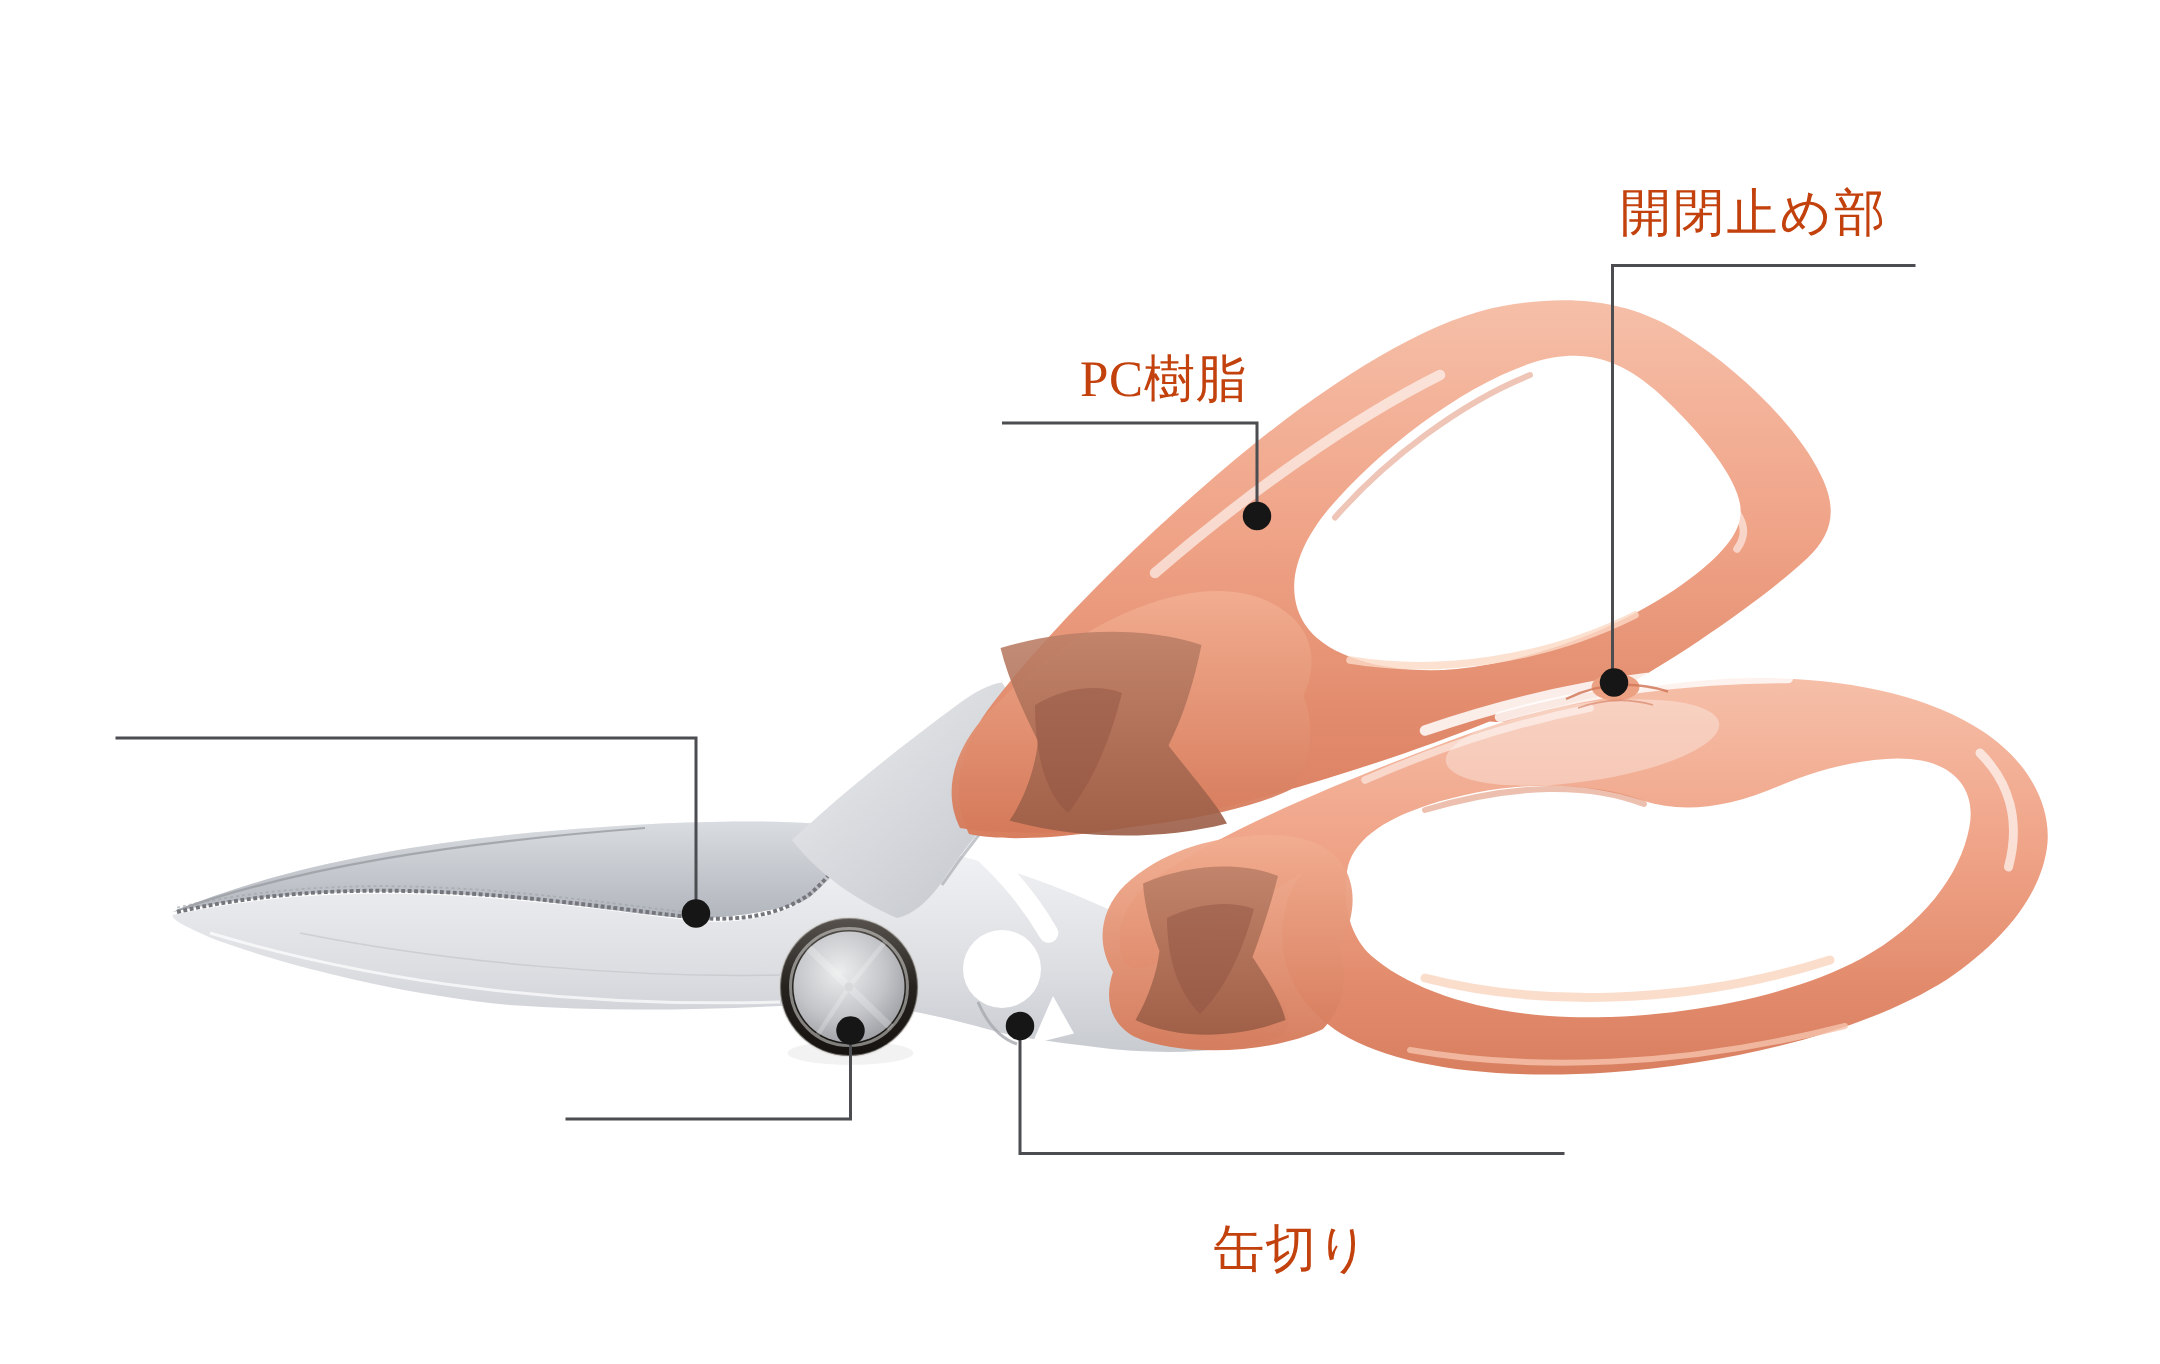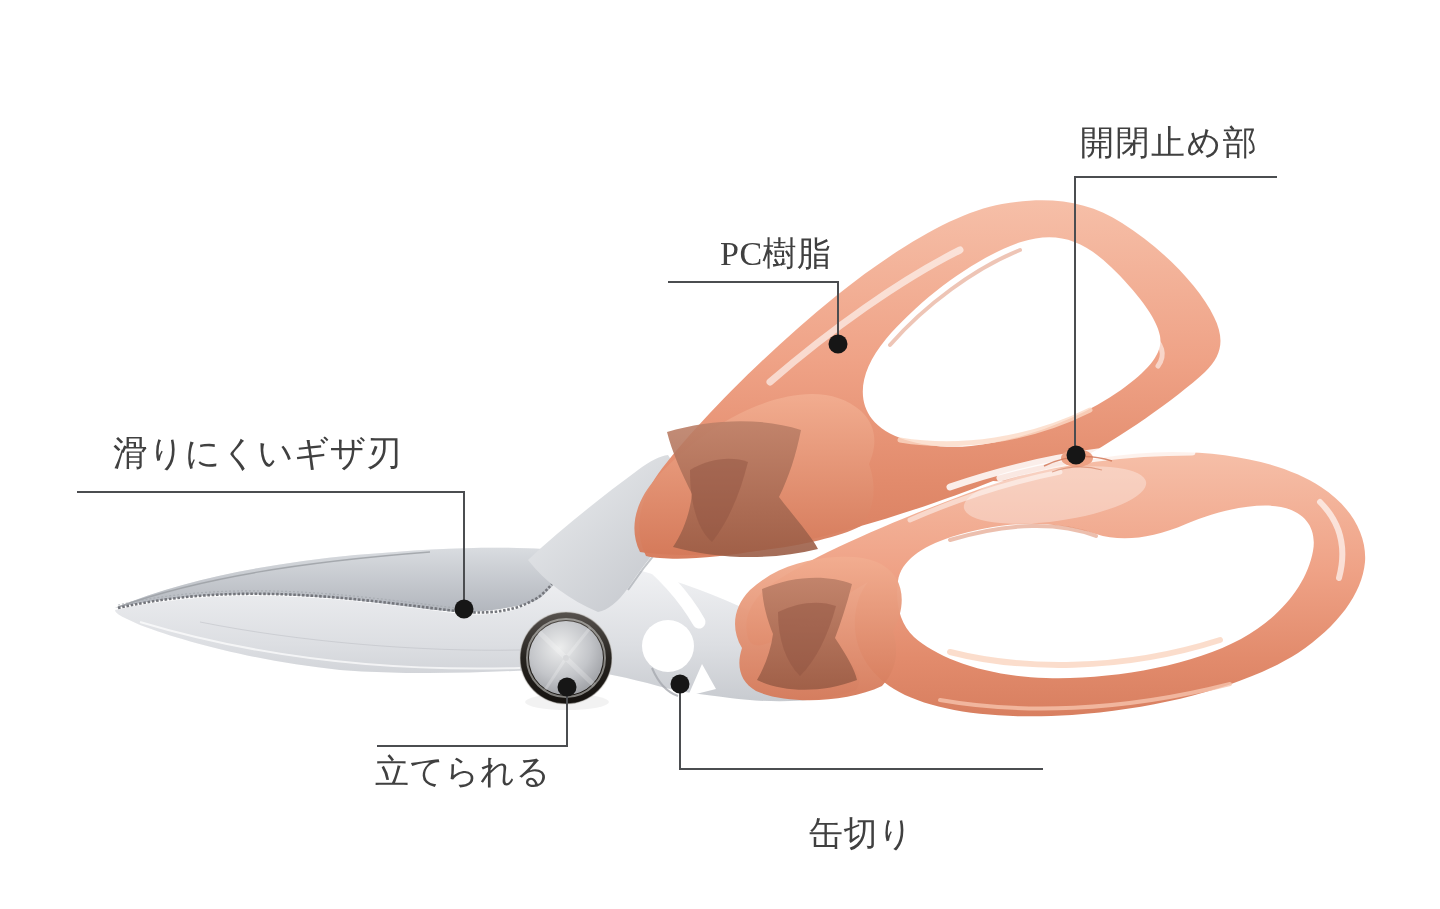--- a/index.html
+++ b/index.html
@@ -8,21 +8,21 @@
     width:1440px;height:909px;
     overflow:hidden;
     background:#ffffff;
     font-family:"Liberation Sans","DejaVu Sans",sans-serif;
   }
   #artwork{position:absolute;left:0;top:0;}
   .callout-label{
     position:absolute;
     font-size:34px;
     line-height:1.05;
-    color:#404040;
+    color:#c2410c;
     white-space:nowrap;
     letter-spacing:0.5px;
     user-select:none;
   }
   .lbl-serrated{left:113px;top:435px;font-size:35px;}
   .lbl-pc{left:720px;top:236px;font-family:Liberation Serif, serif;}
   .lbl-stopper{left:1080px;top:125px;letter-spacing:1.5px;}
   .lbl-stand{left:375px;top:754px;}
   .lbl-can{left:809px;top:816px;}
 </style>
@@ -195,19 +195,17 @@
     </g>
     <g fill="#161616">
       <circle cx="464" cy="609" r="9.5"></circle>
       <circle cx="838" cy="344" r="9.5"></circle>
       <circle cx="1076" cy="455" r="9.5"></circle>
       <circle cx="567" cy="687" r="9.5"></circle>
       <circle cx="680" cy="684" r="9.5"></circle>
     </g>
   </svg>
 
-  <div class="callout-label lbl-serrated">滑りにくいギザ刃</div>
   <div class="callout-label lbl-pc">PC樹脂</div>
   <div class="callout-label lbl-stopper">開閉止め部</div>
-  <div class="callout-label lbl-stand">立てられる</div>
   <div class="callout-label lbl-can">缶切り</div>
 
 </div>
 
 </body></html>

